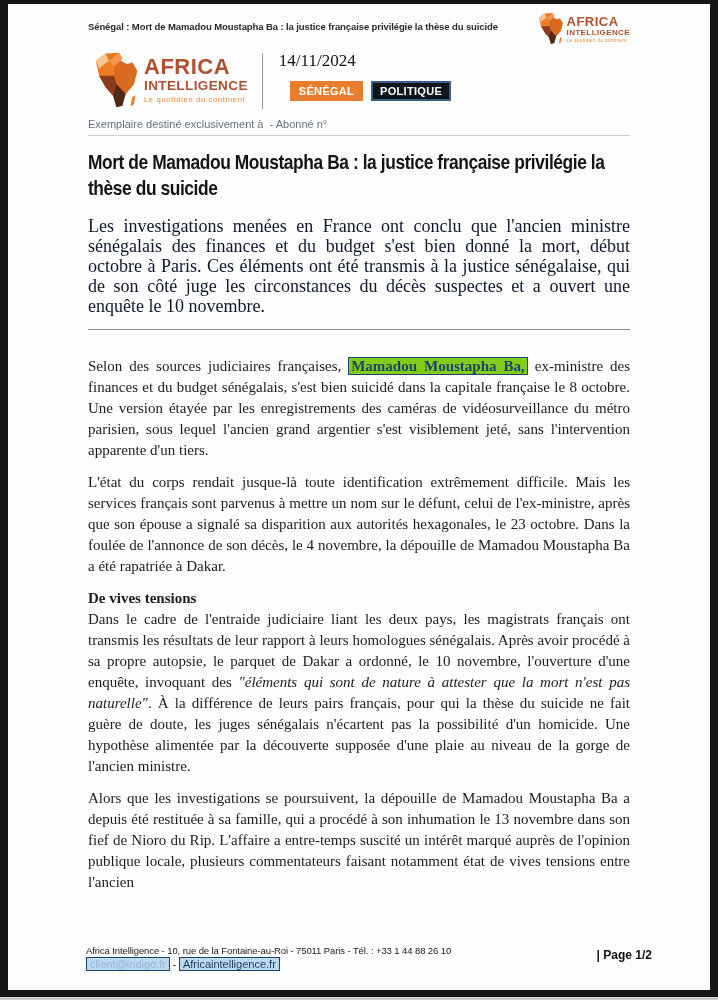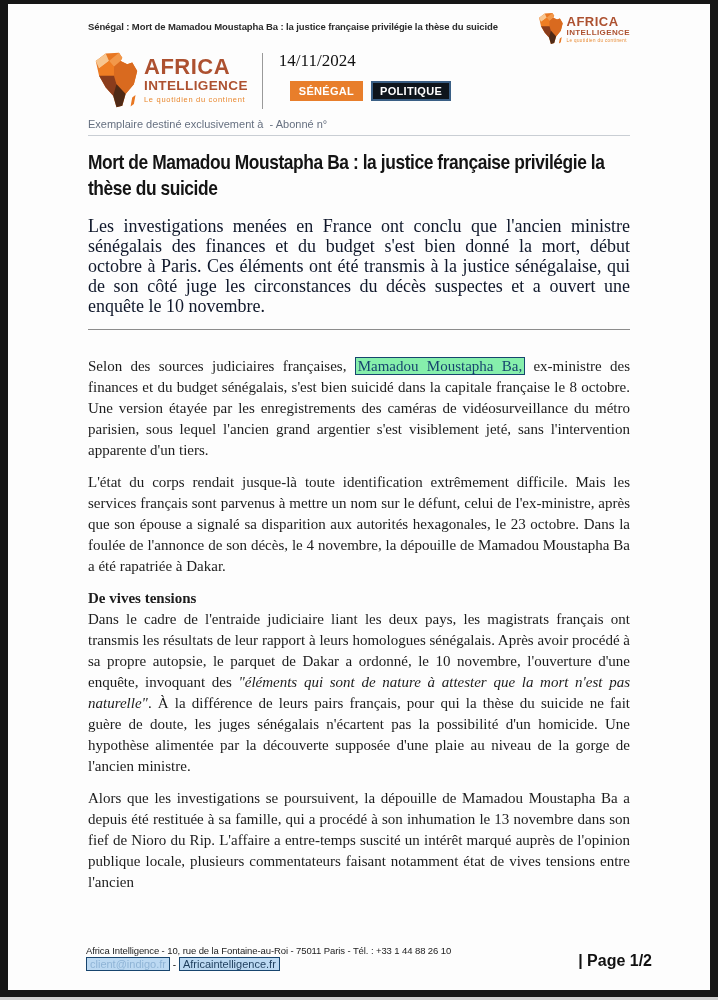--- a/index.html
+++ b/index.html
@@ -45,33 +45,33 @@
 
   .lead { margin-top:15px; font-family:"Liberation Serif", serif; font-size:18px; line-height:20px;
           color:#0f172a; text-align:justify; }
 
   .sep { border:none; border-top:1px solid #8c8c8c; margin-top:13px; }
 
   .body-text { margin-top:26px; font-family:"Liberation Serif", serif; font-size:15px;
                line-height:21px; color:#1c1c1c; text-align:justify; }
   .body-text p { margin-bottom:11px; }
   .body-text h2 { font-size:15px; line-height:21px; font-weight:bold; margin:0; }
-  .name-link { font-weight:normal; color:#17456e; background:#86efac; border:1.5px solid #17456e;
+  .name-link { font-weight:bold; color:#17456e; background:#84cc16; border:1.5px solid #17456e;
                padding:0 2px; text-decoration:none; }
   .quote-italic { font-style:italic; }
 
   .footer { position:absolute; left:78px; right:58px; bottom:20px; display:flex;
             justify-content:space-between; align-items:flex-end; }
   .address { font-size:9.5px; color:#222; letter-spacing:-0.1px; }
   .footer-links { margin-top:2px; font-size:11px; }
   .link-box { background:#bcd9f2; border:1.5px solid #17456e; padding:0 3px; text-decoration:none; }
   .email-link { color:#8fb4d6; }
   .site-link { color:#1d3d5c; }
   .link-sep { color:#222; font-size:10px; }
-  .page-indicator { font-size:16px; font-weight:bold; color:#111; }
+  .page-indicator { font-size:12px; font-weight:bold; color:#111; margin-bottom:8px; }
 </style>
 </head>
 <body>
 
 <div class="frame">
   <div class="sheet">
 
     <div class="top-row">
       <div class="running-header">Sénégal : Mort de Mamadou Moustapha Ba : la justice française privilégie la thèse du suicide</div>
       <div class="logo logo-mini">

